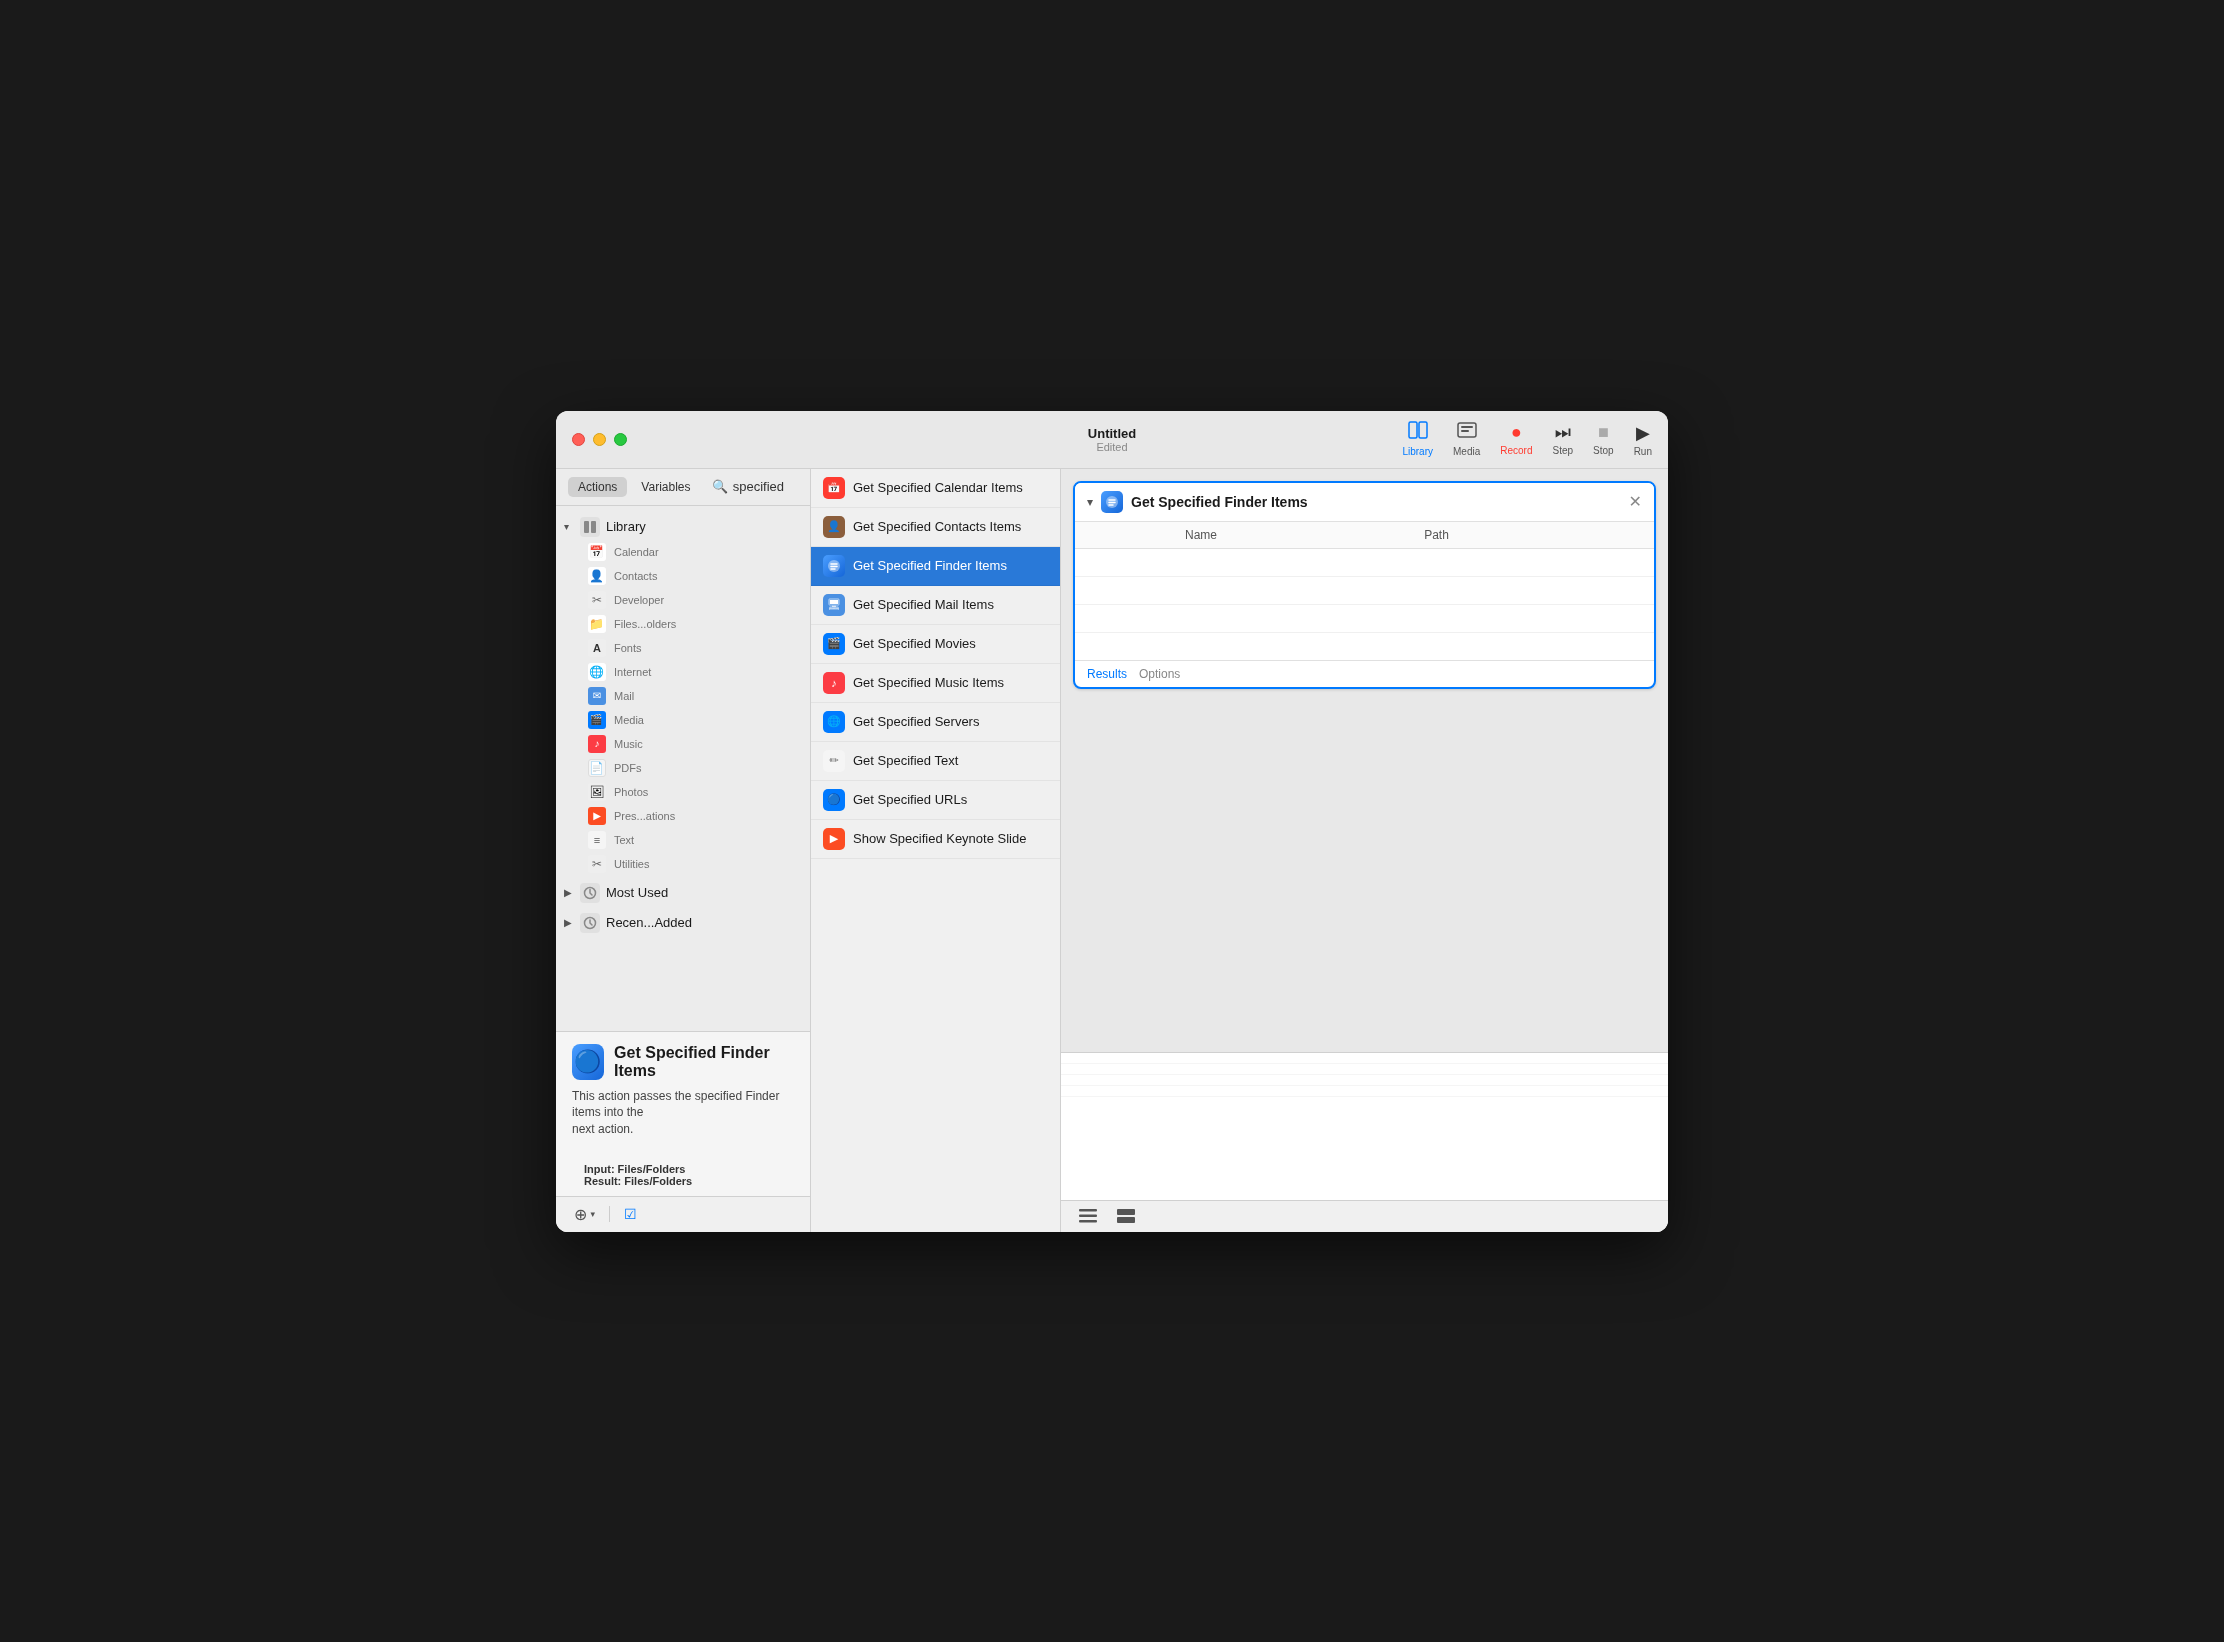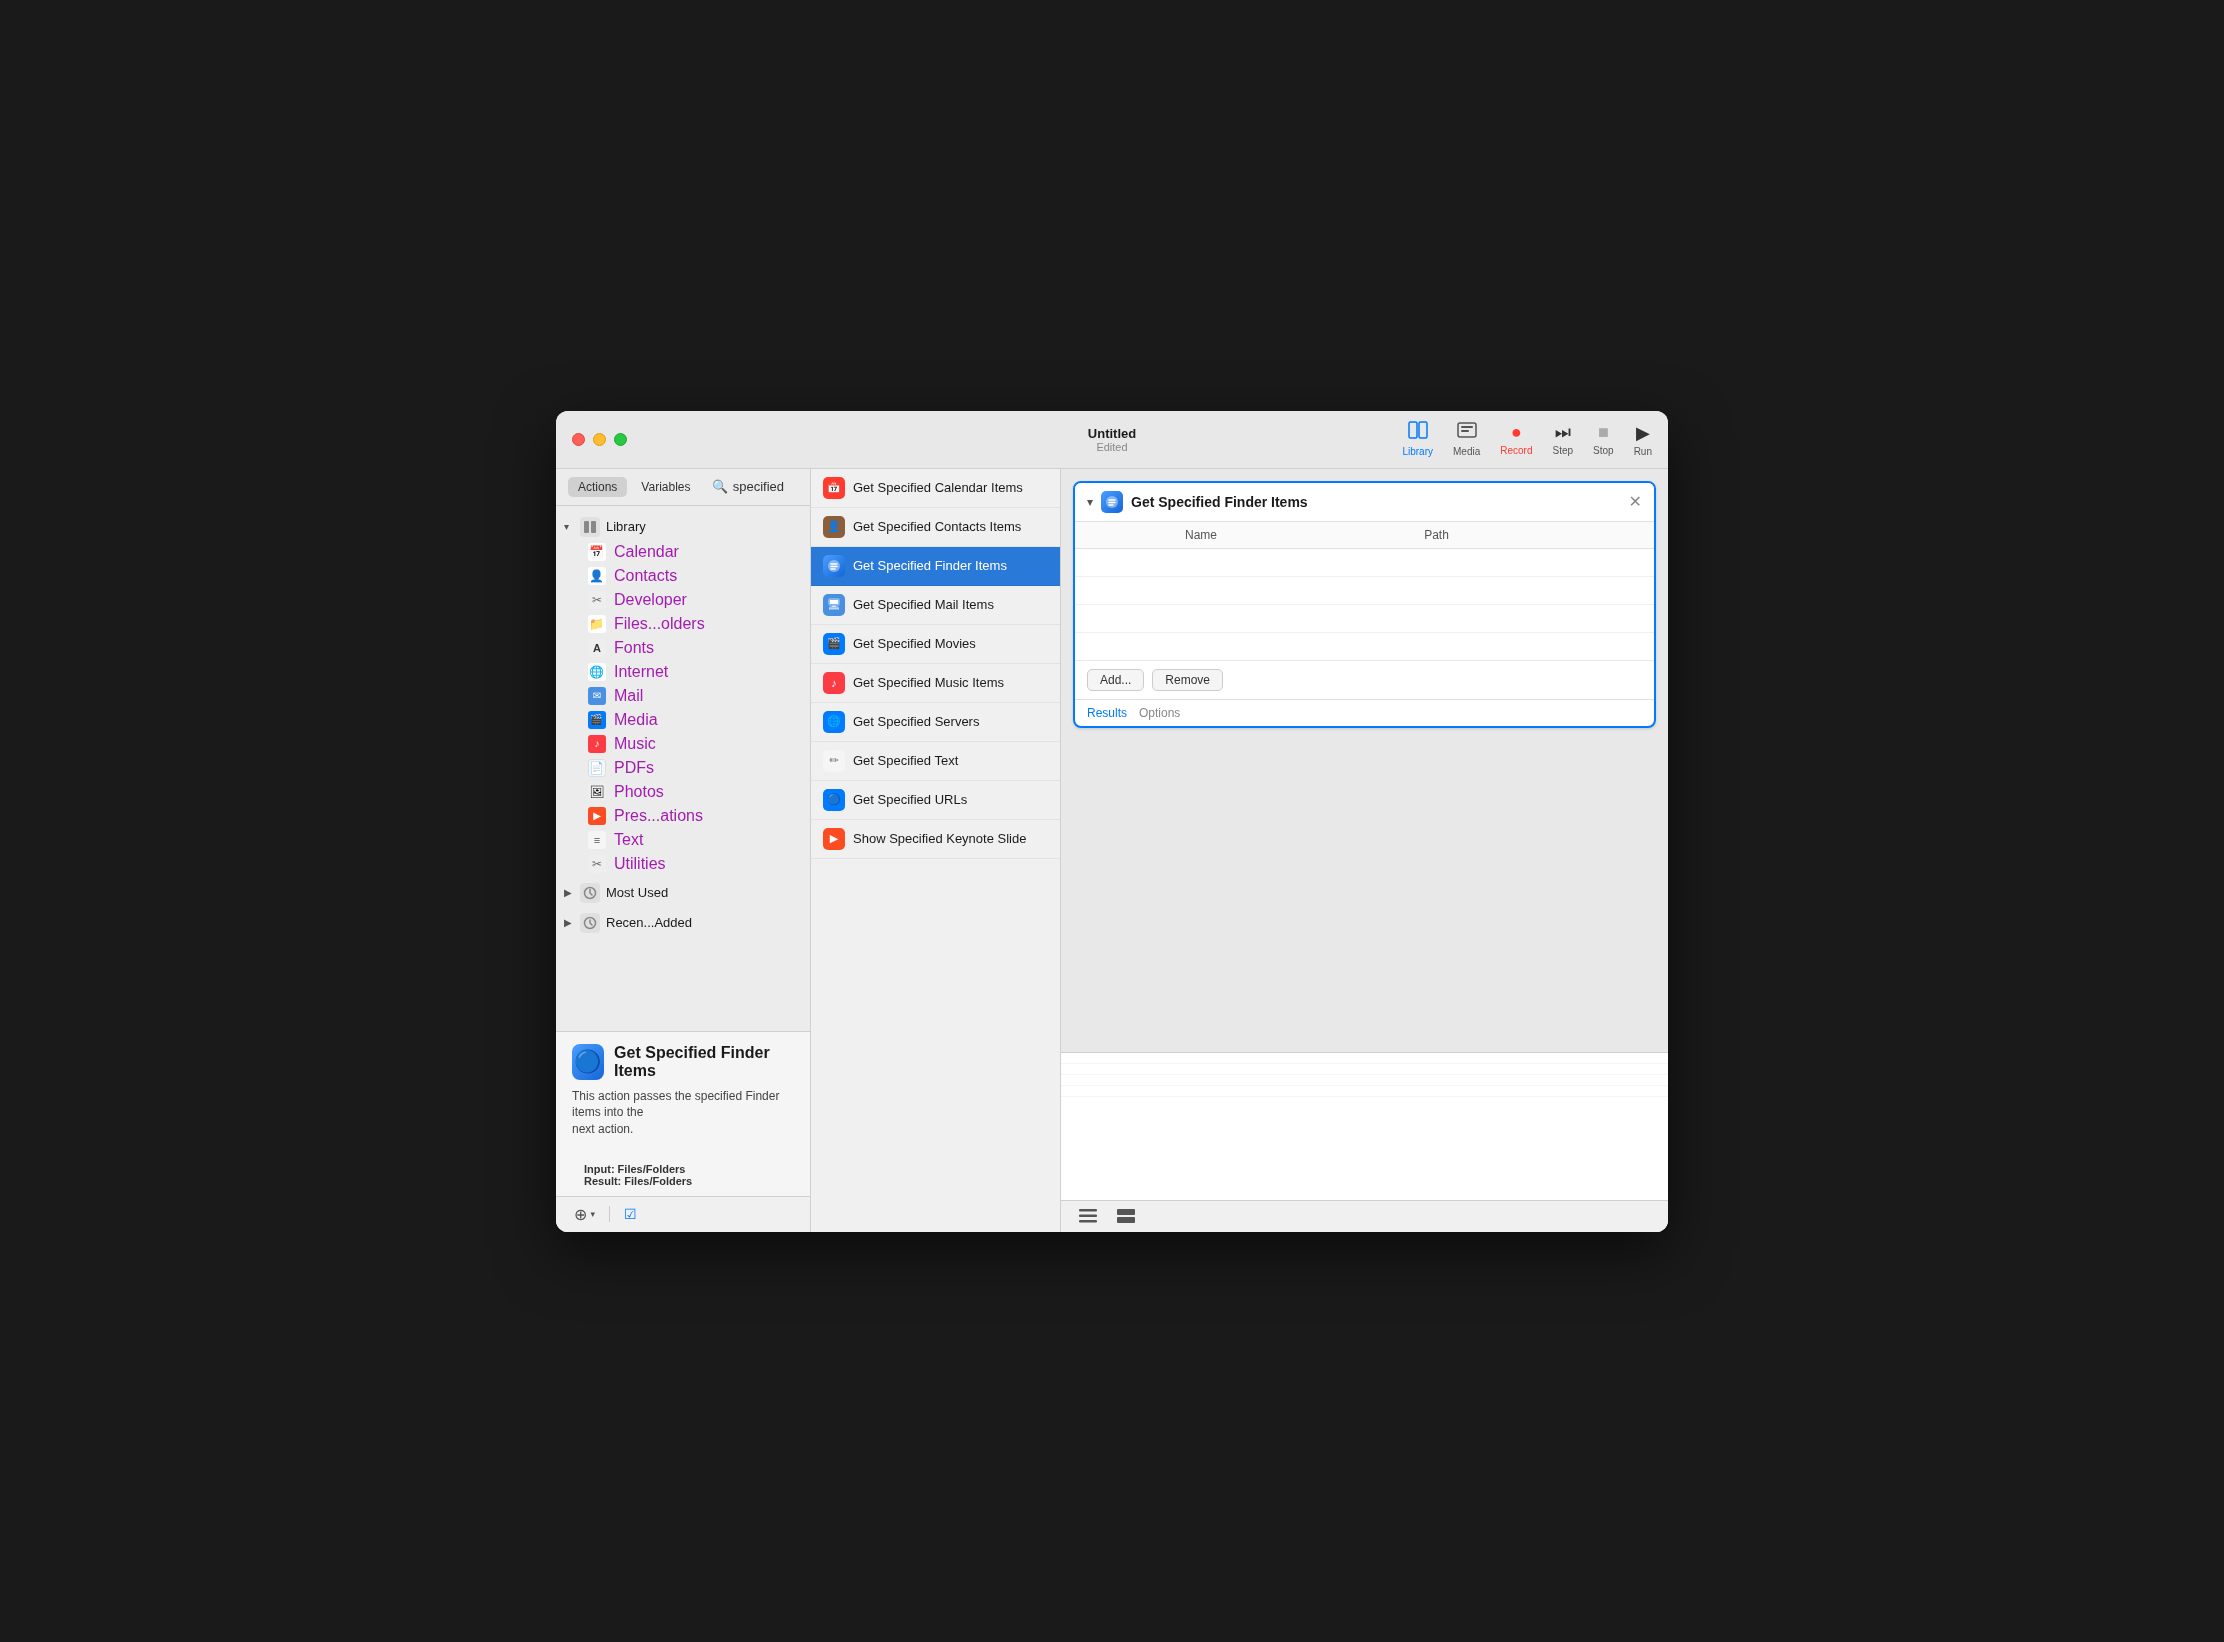--- a/index.html
+++ b/index.html
@@ -167,21 +167,21 @@
     .section-label { font-size: 13px; color: #1a1a1a; font-weight: 500; }
     .sidebar-item {
       display: flex;
       align-items: center;
       padding: 3px 8px 3px 28px;
       cursor: pointer;
       border-radius: 5px;
       margin: 0 4px;
     }
     .item-icon { width: 18px; height: 18px; margin-right: 8px; border-radius: 3px; display: flex; align-items: center; justify-content: center; font-size: 12px; }
-    .item-label { font-size: 16px; color: #a21caf; text-align: center; }
+    .item-label { font-size: 11px; color: #737373; text-align: center; }
 
     
     .info-panel {
       background: #f5f5f5;
       border-top: 1px solid #d0d0d0;
       padding: 12px 16px;
       height: 165px;
       flex-shrink: 0;
     }
     .info-header {
@@ -676,24 +676,20 @@
                   <td></td>
                   <td></td>
                 </tr>
               <tr>
                   <td style="height:28px;"></td>
                   <td></td>
                   <td></td>
                 </tr>
             </tbody>
           </table>
-          <div class="card-actions-row">
-            <button class="card-btn">Add...</button>
-            <button class="card-btn">Remove</button>
-          </div>
           <div class="card-footer-tabs">
             <span class="footer-tab active">Results</span>
             <span class="footer-tab">Options</span>
           </div>
         </div>
       </div>
 
       <div class="log-area">
         <div class="log-rows">
           <div class="log-row">

